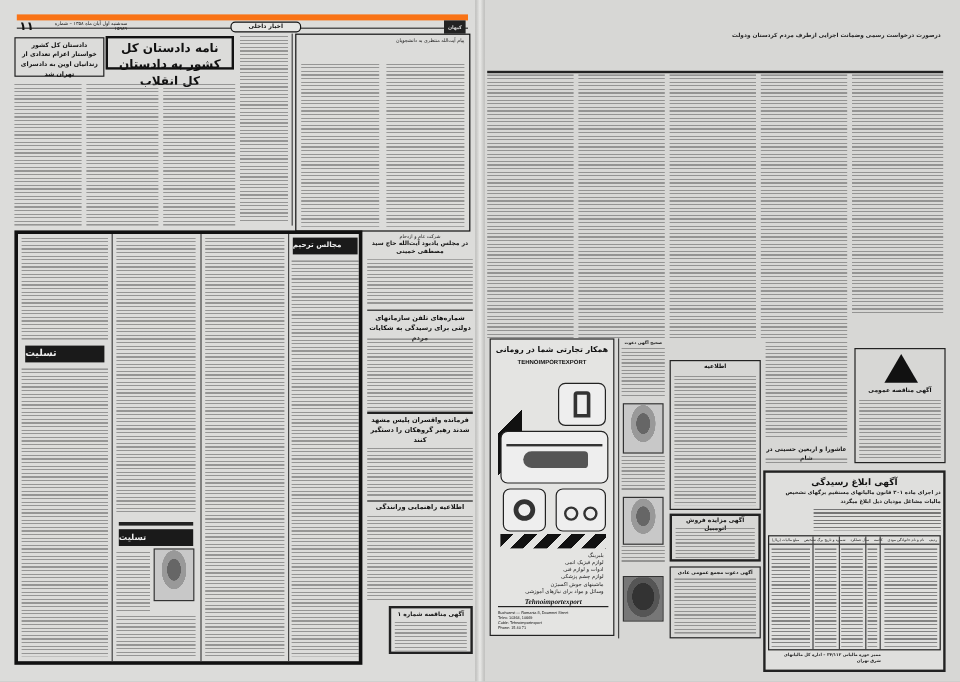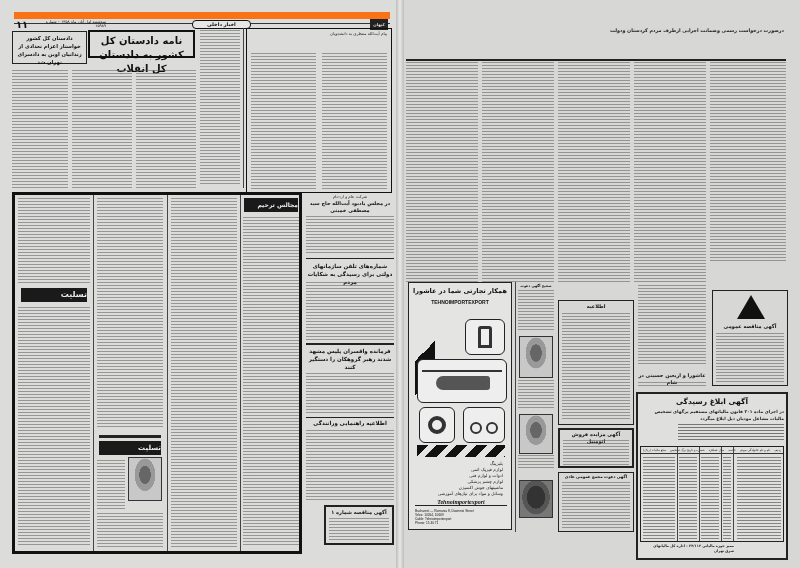--- a/index.html
+++ b/index.html
@@ -2,30 +2,30 @@
 <html><head>
 <meta charset="utf-8">
 <style>
 *{box-sizing:border-box;margin:0;padding:0}
 html,body{width:800px;height:568px;overflow:hidden;background:#c9c9c9}
 body{font-family:"DejaVu Sans",sans-serif;color:#111;position:relative}
 .page{position:absolute;top:0;height:568px;background:#dcdcda}
 #pl{left:0;width:400px}
 #pr{left:400px;width:400px;background:#d7d7d5}
 .gutter{position:absolute;left:396px;top:0;width:8px;height:568px;background:linear-gradient(90deg,#bdbdbb,#e9e9e7,#bdbdbb)}
-.hdr{position:absolute;top:12px;height:12px;border-top:7px solid #f97316;border-bottom:1px solid #333;font-size:5px;line-height:5px}
+.hdr{position:absolute;top:12px;height:12px;border-top:5px solid #f97316;border-bottom:1px solid #333;font-size:5px;line-height:5px}
 .pn{position:absolute;top:1px;font-weight:bold;font-size:10px;line-height:10px}
 .dt{position:absolute;top:1px;font-size:4px;line-height:4px;direction:rtl}
 .sec{position:absolute;top:1px;height:9px;border:1px solid #111;border-radius:4px;padding:0 14px;font-size:5px;line-height:7px;background:#e6e6e4;font-weight:bold}
 .logo{position:absolute;top:0;width:18px;height:11px;background:#222;color:#ddd;font-size:4px;line-height:11px;text-align:center;font-weight:bold}
 .txt{position:absolute;background:repeating-linear-gradient(180deg,#5c5c5c 0 1px,transparent 1px 3px);opacity:.55}
 .box{position:absolute;border:1px solid #222}
 .tbox{position:absolute;border:2px solid #111}
 .head{position:absolute;font-weight:bold;direction:rtl;text-align:center;color:#111}
-.blk{position:absolute;background:#1a1a1a;color:#eee;text-align:right;font-weight:bold;direction:rtl}
+.blk{position:absolute;background:#1a1a1a;color:#eee;text-align:left;font-weight:bold;direction:rtl}
 .rule{position:absolute;background:#222;height:1px}
 .vrule{position:absolute;background:#444;width:1px}
 .photo{position:absolute;background:radial-gradient(ellipse at 50% 40%,#666 0 25%,#999 26% 45%,#c8c8c8 46%);border:1px solid #333}
 .small{position:absolute;font-size:4px;line-height:5px;direction:rtl;text-align:right;color:#222}
 </style>
 </head>
 <body>
 
 <div id="pl" class="page">
   <div class="hdr" style="left:14px;width:376px">
@@ -100,21 +100,21 @@
   <div class="small" style="left:8px;top:28px;width:376px;font-size:4.8px;font-weight:bold">درصورت درخواست رسمی وضمانت اجرایی ازطرف مردم کردستان ودولت</div>
   <div class="rule" style="left:6px;top:59px;width:380px;height:2px"></div>
 
   <div class="txt" style="left:6px;top:62px;width:72px;height:220px"></div>
   <div class="txt" style="left:82px;top:62px;width:72px;height:220px"></div>
   <div class="txt" style="left:158px;top:62px;width:72px;height:220px"></div>
   <div class="txt" style="left:234px;top:62px;width:72px;height:220px"></div>
   <div class="txt" style="left:310px;top:62px;width:76px;height:200px"></div>
 
   <div class="box" style="left:8px;top:282px;width:104px;height:248px;background:#e4e4e2">
-    <div class="head" style="left:2px;top:4px;width:98px;font-size:6.5px;line-height:9px">همکار تجارتی شما در عاشورا</div>
+    <div class="head" style="left:2px;top:4px;width:98px;font-size:6.5px;line-height:9px">همکار تجارتی شما در رومانی</div>
     <div style="position:absolute;left:2px;top:16px;width:98px;text-align:center;font-size:5px;font-weight:bold;font-family:'Liberation Sans',sans-serif">TEHNOIMPORTEXPORT</div>
     <div style="position:absolute;left:6px;top:38px;width:20px;height:80px;background:linear-gradient(135deg,transparent 40%,#111 40% 75%,transparent 75%)"></div>
     <div class="box" style="left:56px;top:36px;width:40px;height:36px;border-radius:6px;background:#eee">
         <div style="position:absolute;left:12px;top:6px;width:14px;height:22px;border:3px solid #333;border-radius:3px 3px 0 0"></div>
       </div>
     <div class="box" style="left:8px;top:76px;width:90px;height:44px;border-radius:6px;background:#eee">
         <div style="position:absolute;left:18px;top:16px;width:54px;height:14px;background:#555;border-radius:7px 3px 3px 7px"></div>
         <div style="position:absolute;left:4px;top:10px;width:80px;height:2px;background:#333"></div>
       </div>
     <div class="box" style="left:10px;top:124px;width:36px;height:36px;border-radius:6px;background:#eee">

